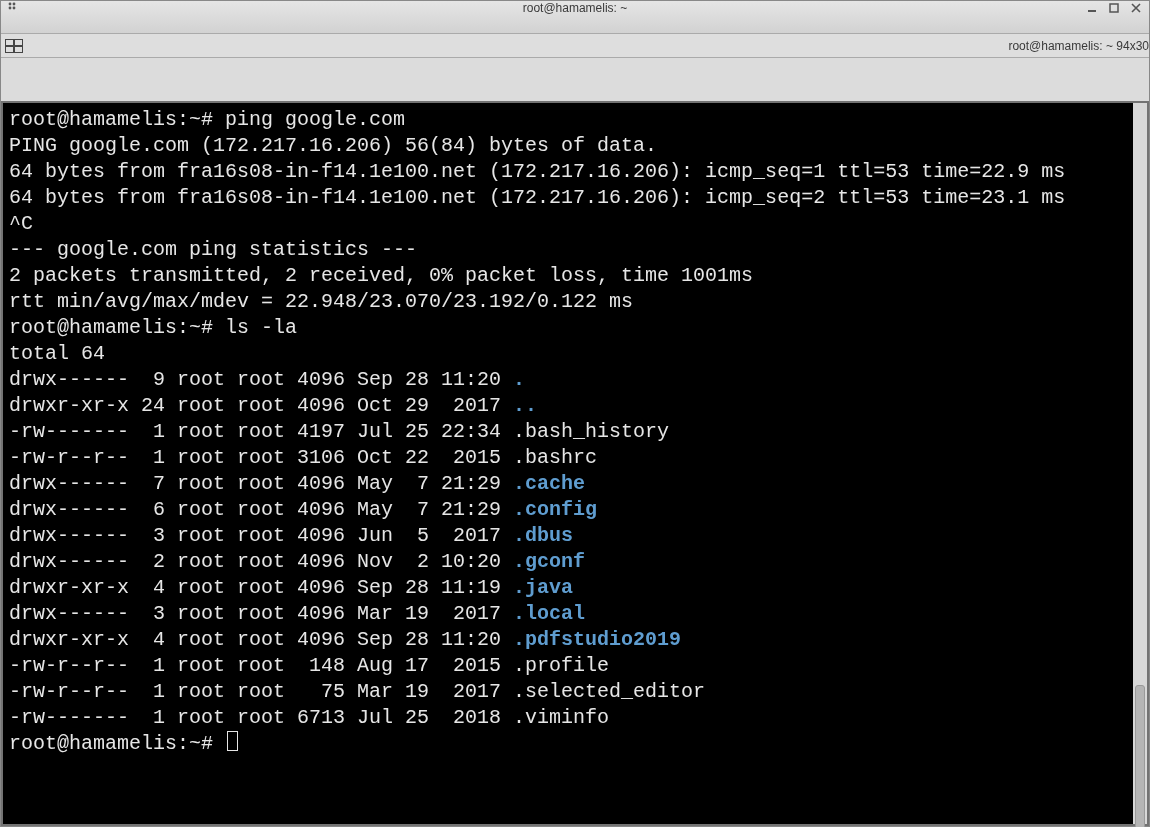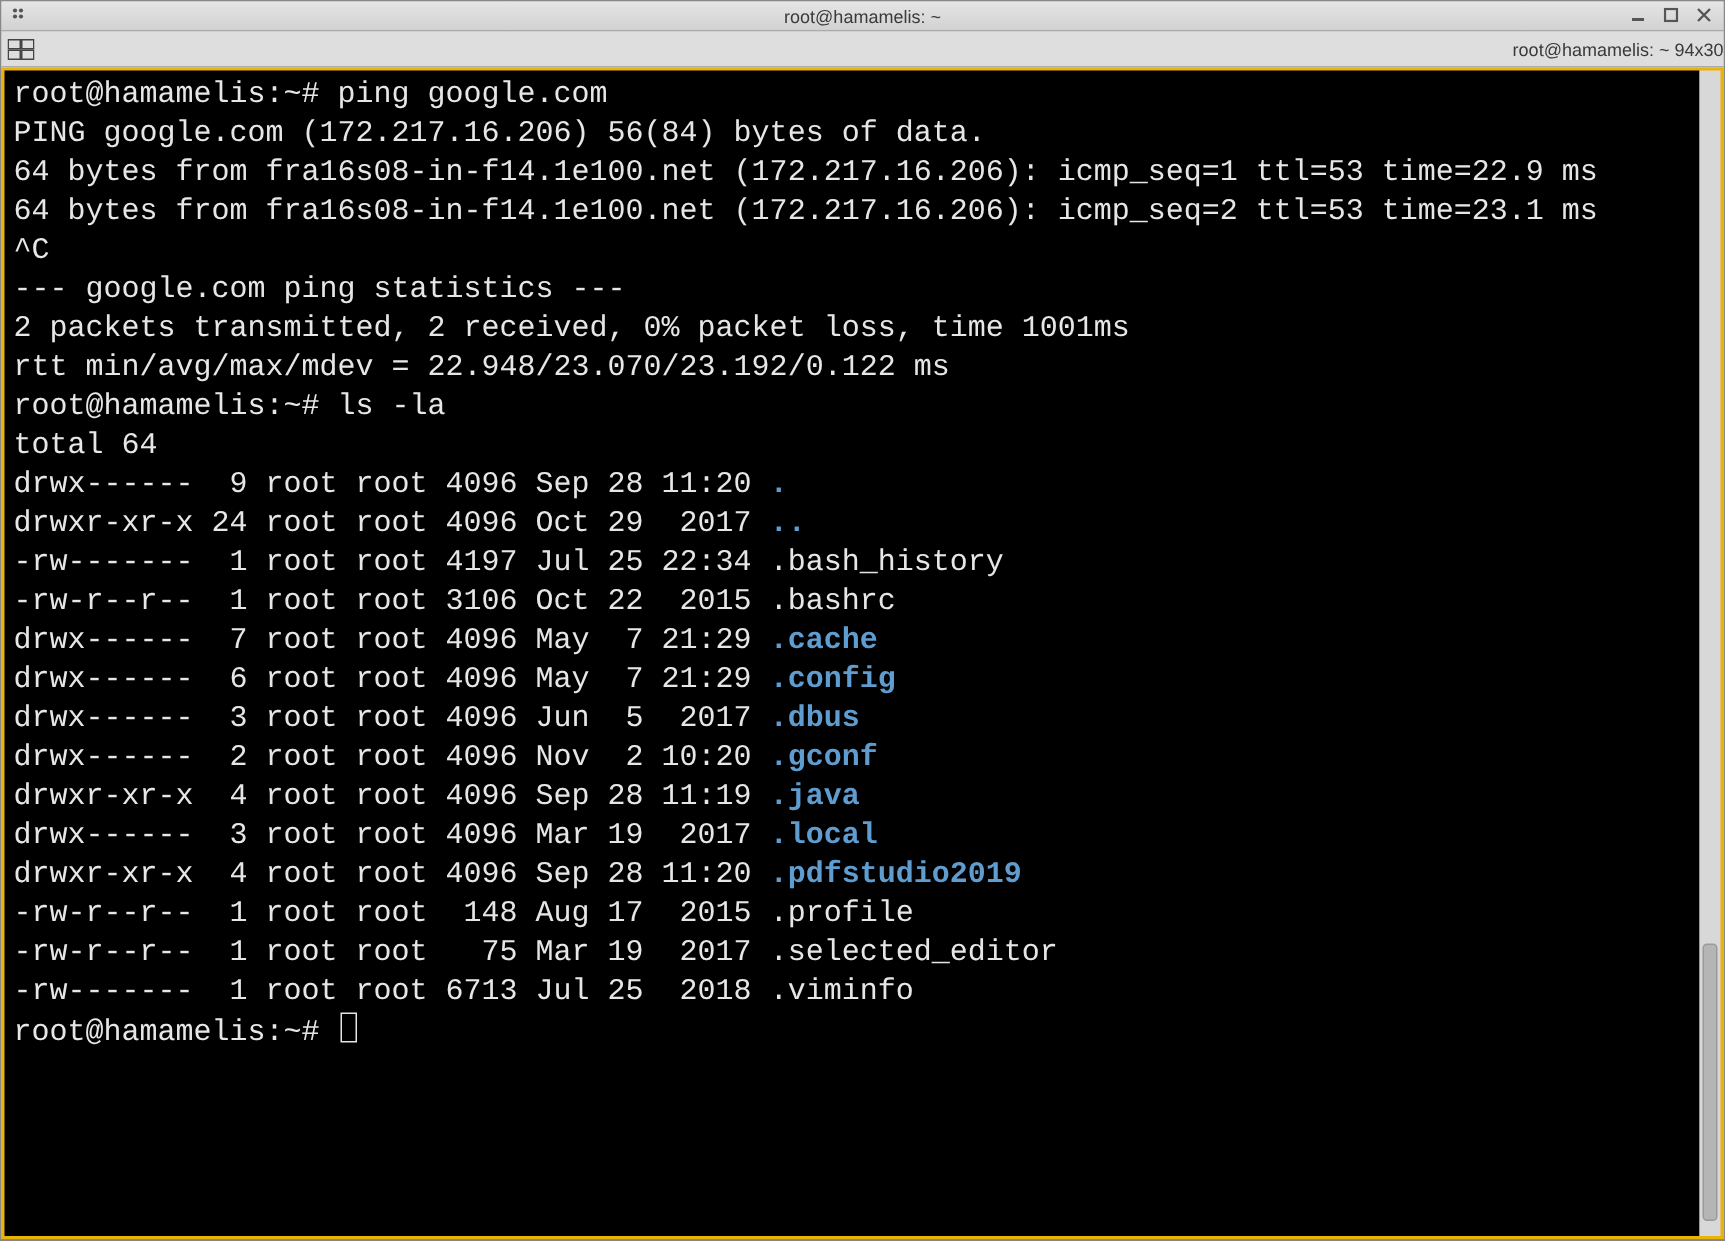--- a/index.html
+++ b/index.html
@@ -14,24 +14,24 @@
   }
   .window {
     width: 1150px;
     height: 827px;
     background: #dcdcdc;
     display: flex;
     flex-direction: column;
     border: 1px solid #888;
   }
   .titlebar {
-    height: 20px;
+    height: 33px;
     background: linear-gradient(#e5e5e5, #d2d2d2);
     display: flex;
-    align-items: center;
+    align-items: flex-start;
     font: 12px "Liberation Sans", sans-serif;
     color: #3a3a3a;
     position: relative;
     border-bottom: 1px solid #aaa;
   }
   .titlebar .left-ctl {
     display: flex;
     gap: 6px;
     padding-left: 6px;
   }
@@ -69,22 +69,23 @@
     position: absolute;
     left: 0; right: 0;
     text-align: right;
     font: 12px "Liberation Sans", sans-serif;
     color: #3a3a3a;
     pointer-events: none;
   }
   .term-wrap {
     flex: 1;
     display: flex;
-    background: #eab308;
+    background: #737373;
     padding: 2px;
+    margin-top: 43px;
   }
   .terminal {
     flex: 1;
     background: #000000;
     color: #e6e6e6;
     font: 20px/26px "Liberation Mono", "DejaVu Sans Mono", monospace;
     padding: 4px 6px;
     overflow: hidden;
     white-space: pre;
     position: relative;

